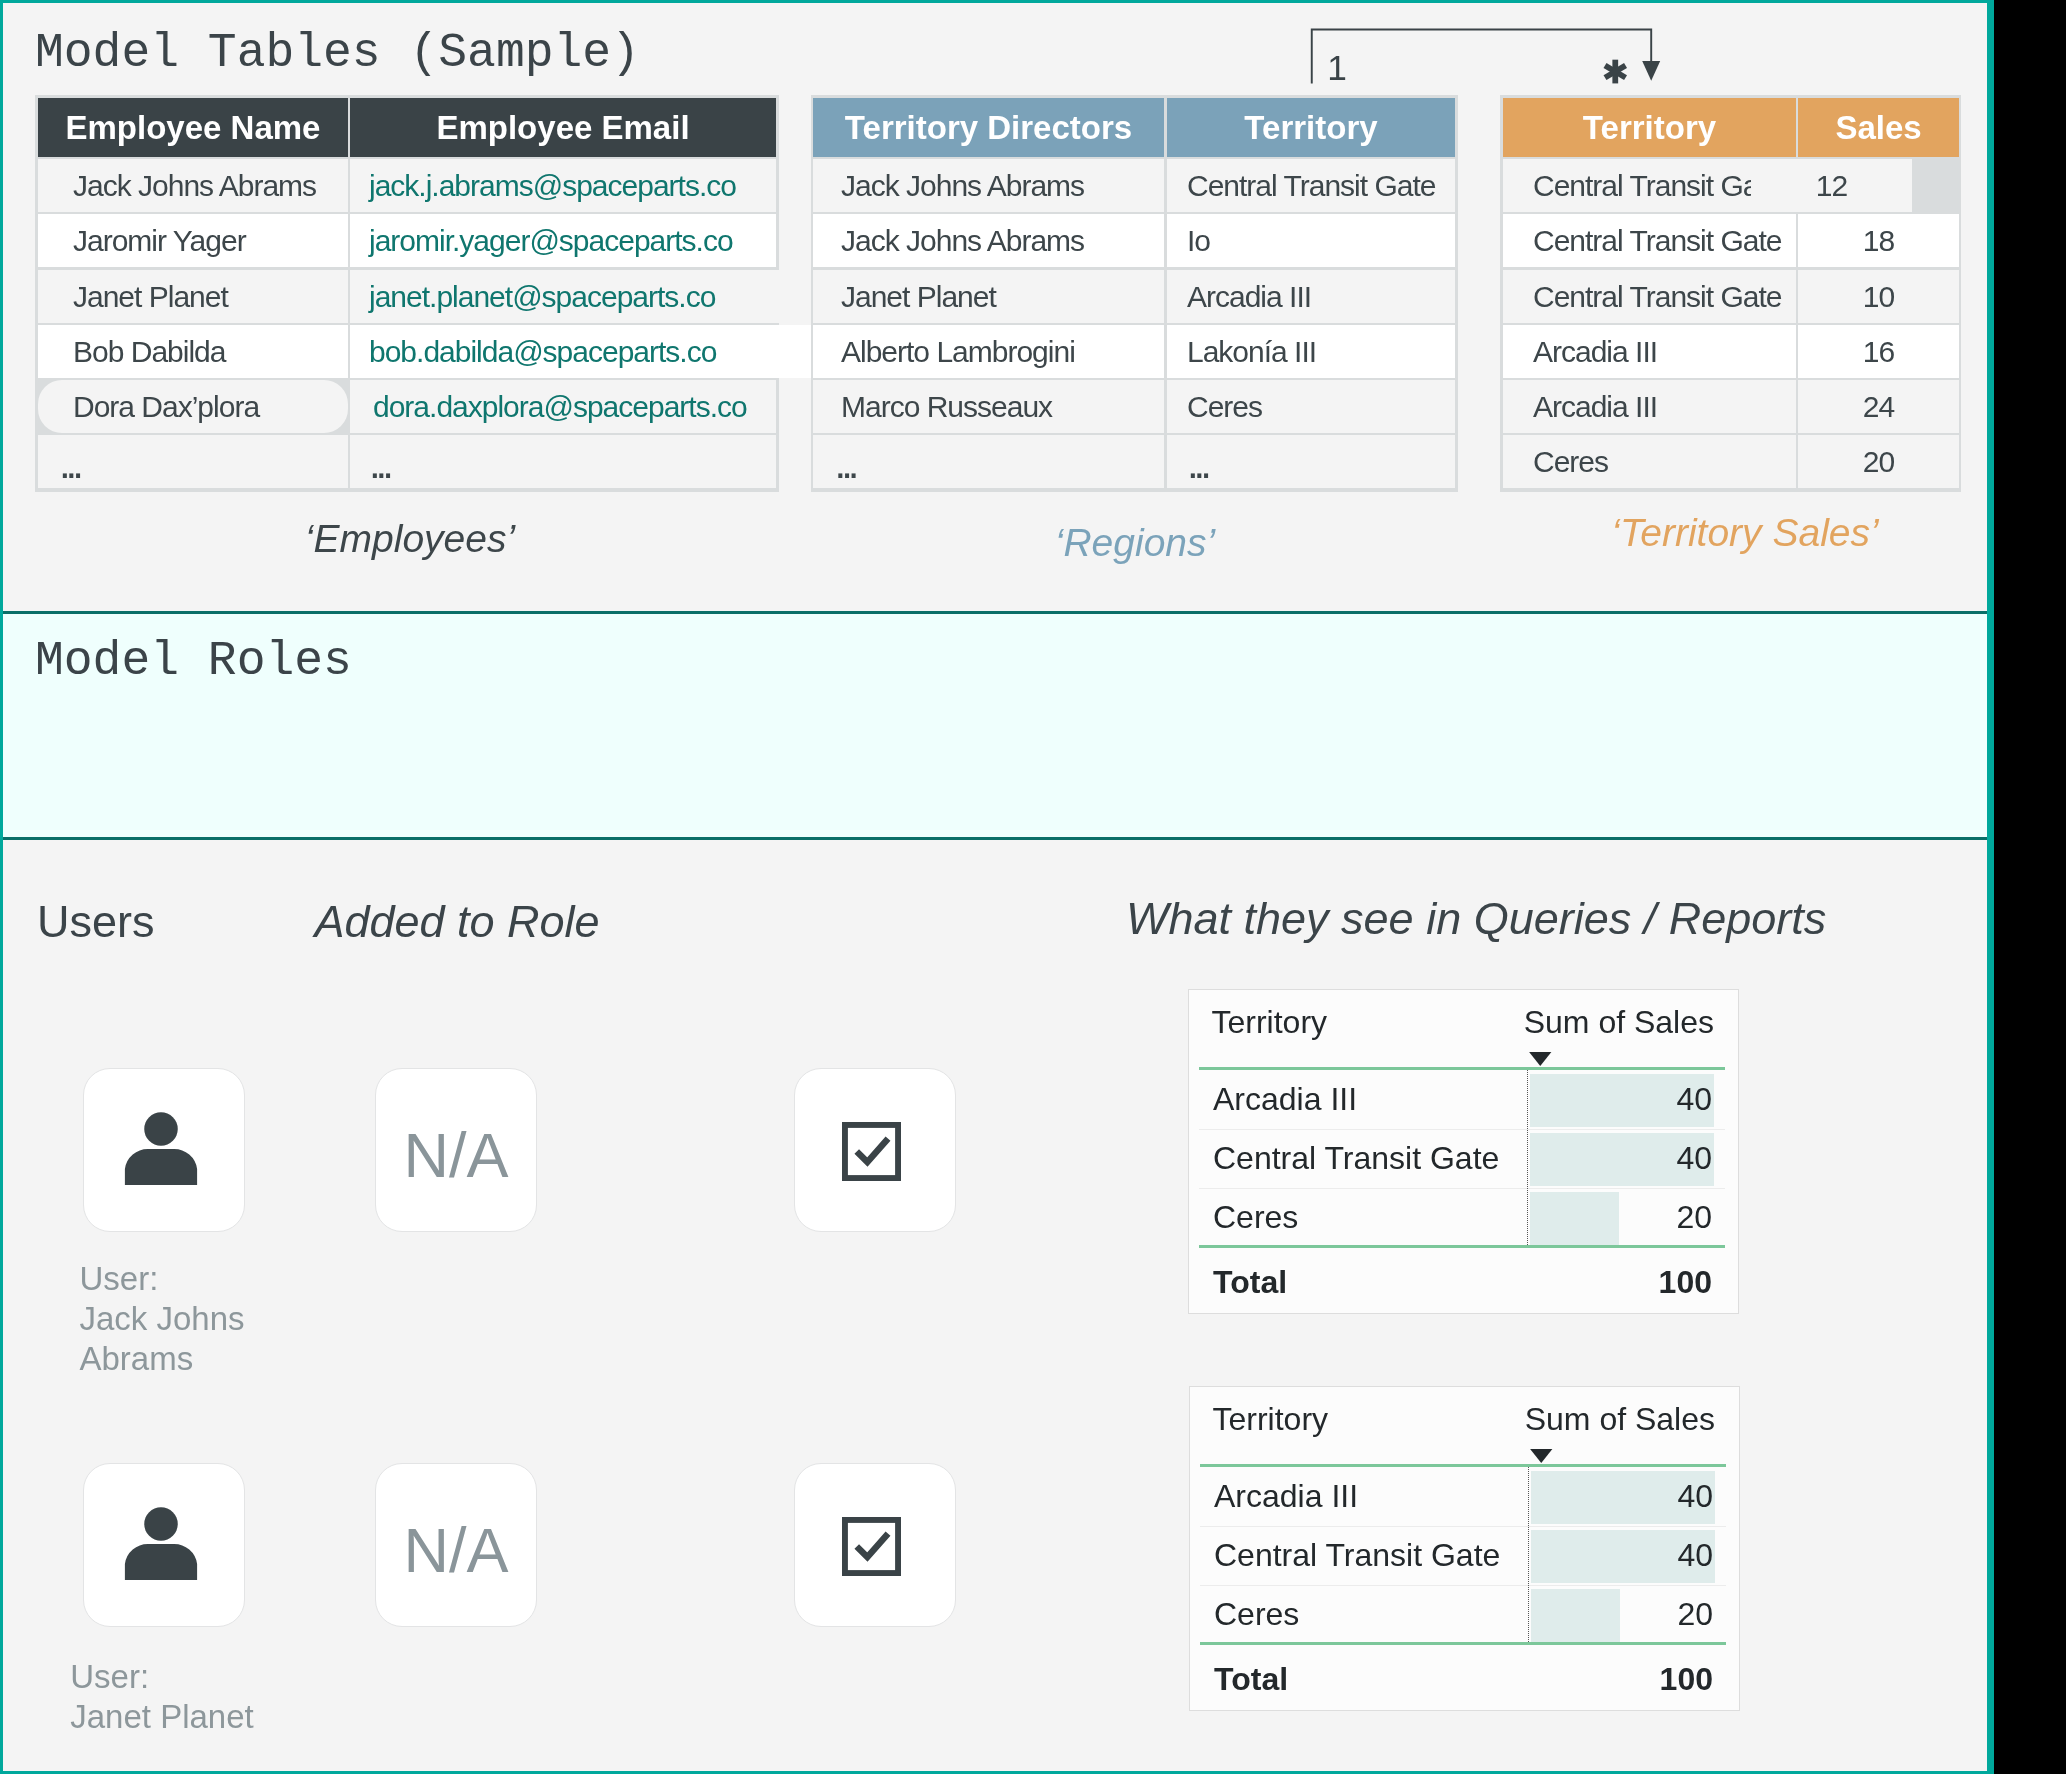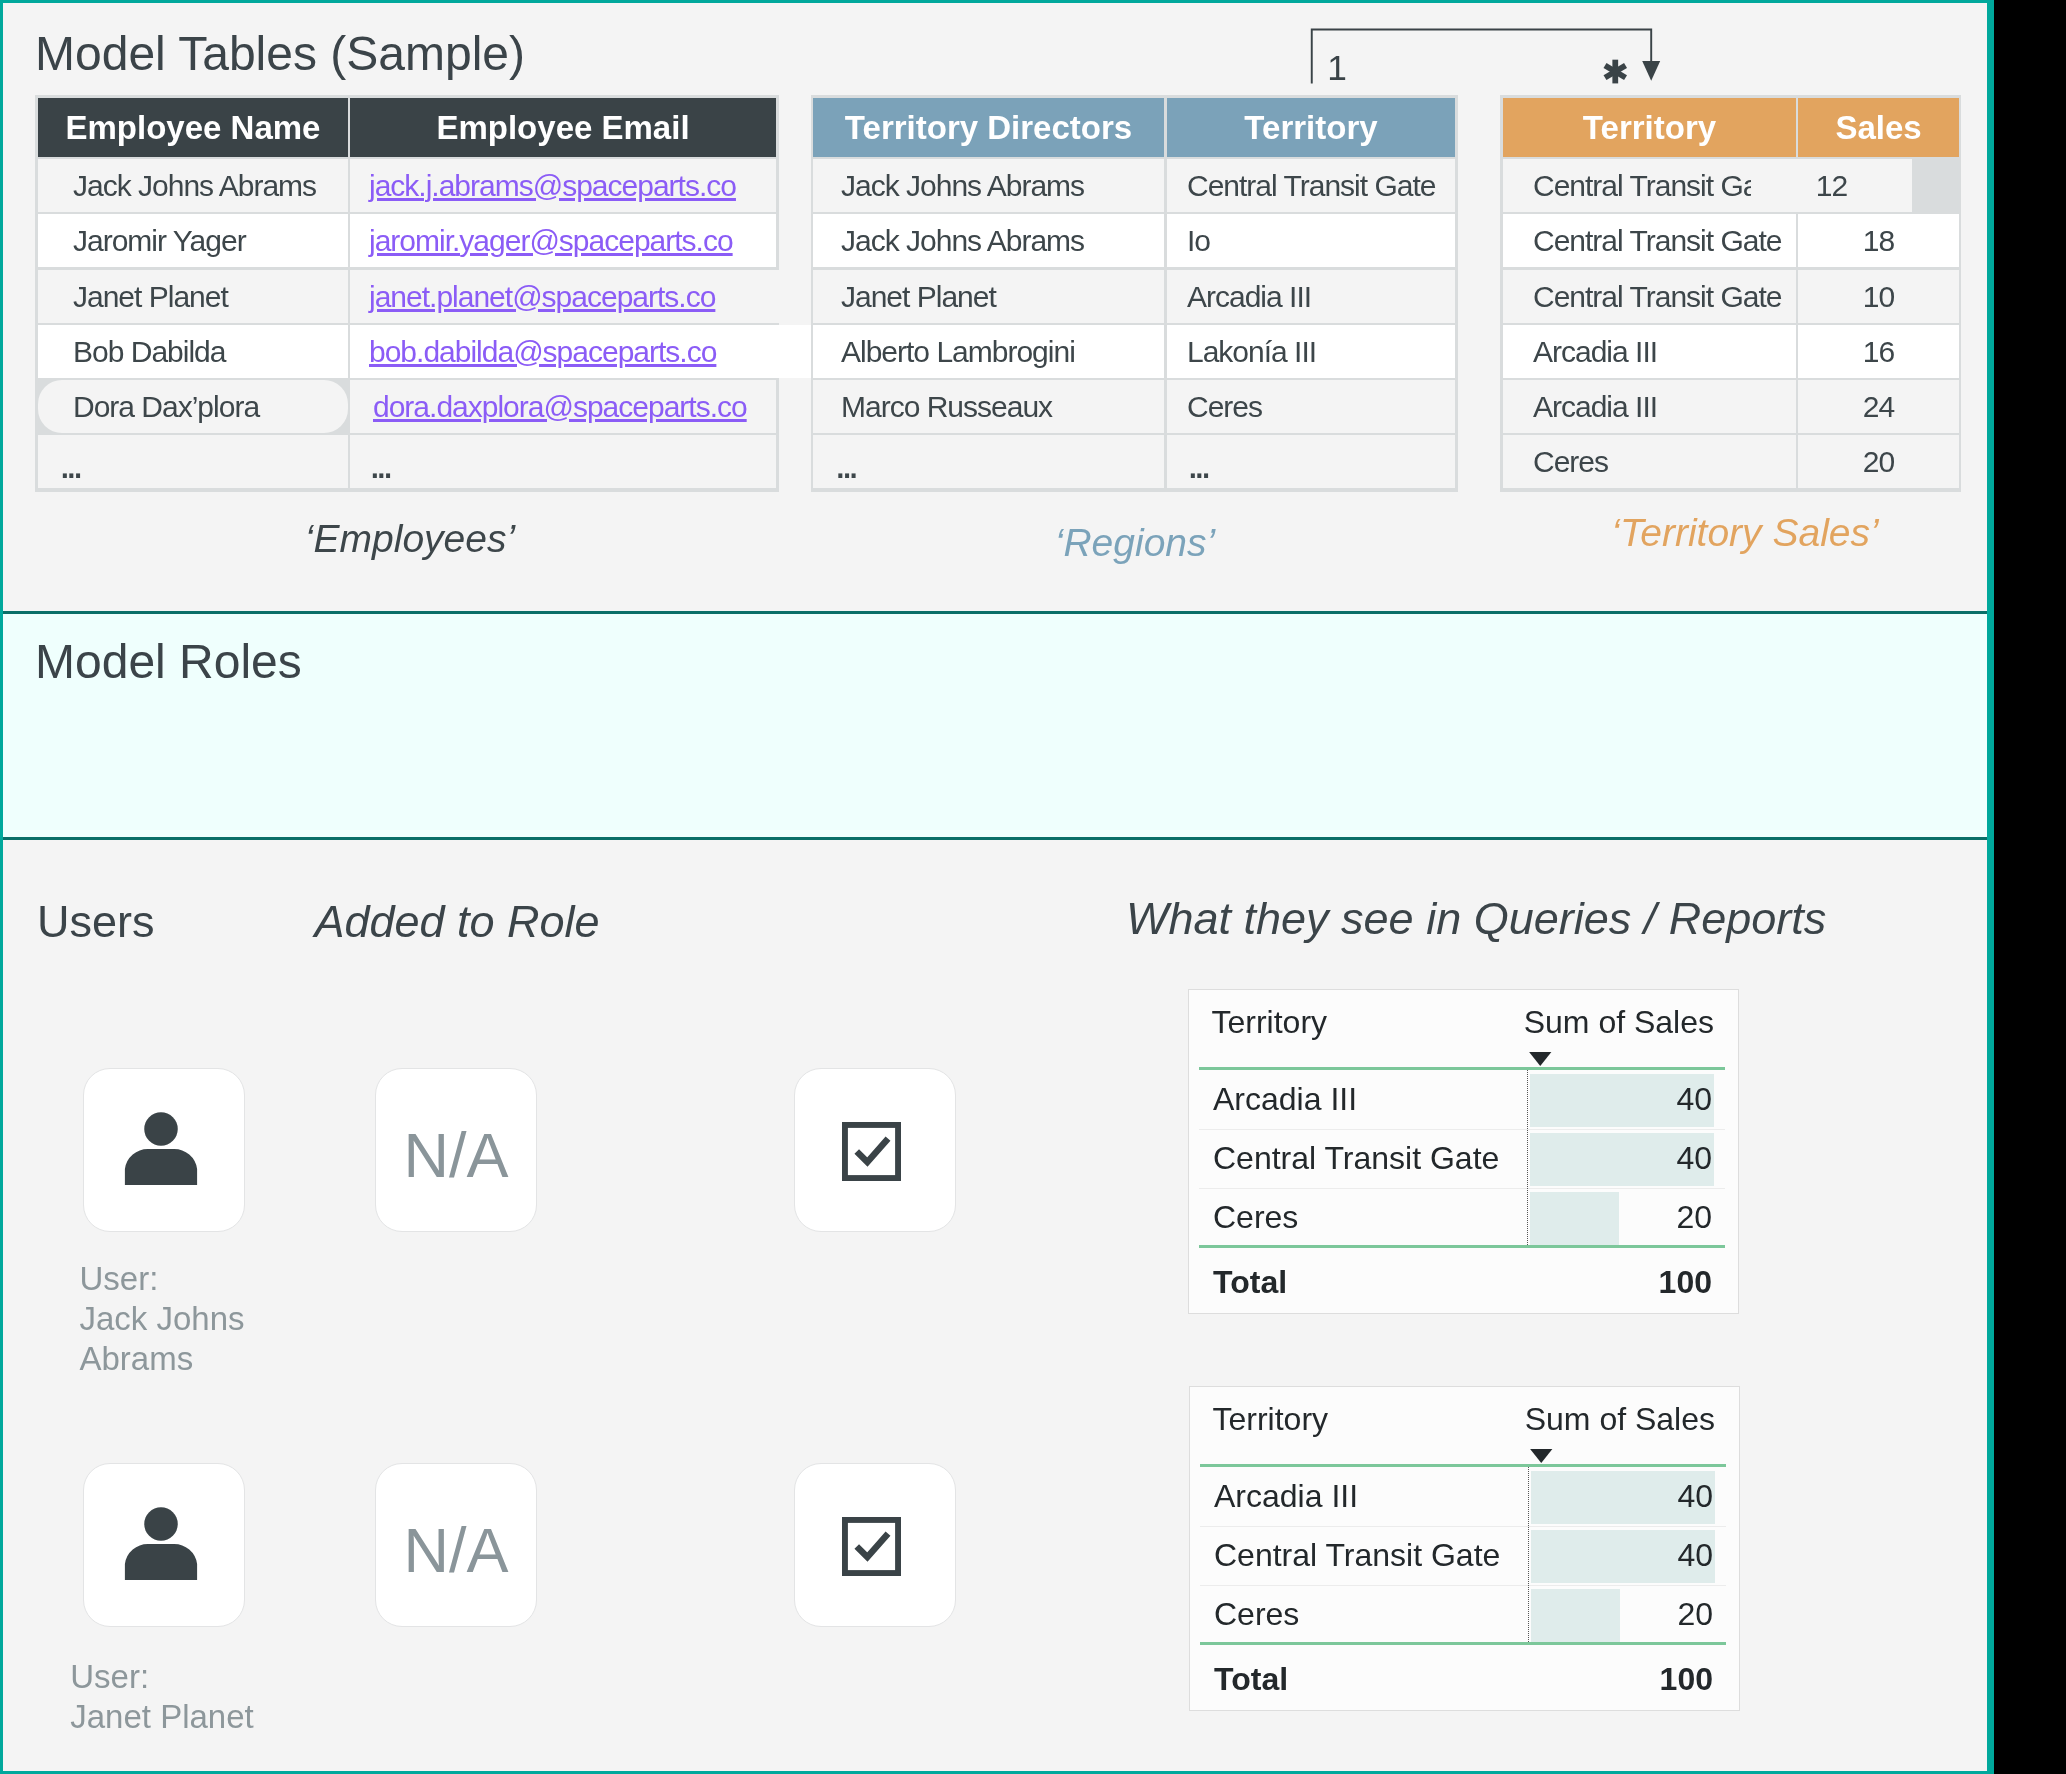--- a/index.html
+++ b/index.html
@@ -3,27 +3,27 @@
 <meta charset="utf-8">
 <style>
   html,body{margin:0;padding:0;}
   body{width:2066px;height:1774px;background:#000;font-family:"Liberation Sans",sans-serif;position:relative;overflow:hidden;}
   #page{position:absolute;left:0;top:0;width:1994px;height:1774px;background:#f4f4f4;}
   .bstrip{position:absolute;background:#00a89c;z-index:50;}
   .abs{position:absolute;}
   
   #roles{position:absolute;left:0px;top:611px;width:1994px;height:229px;box-sizing:border-box;
          background:#effffd;border:3.9px solid #0b6f68;}
-  .title{font-size:48px;color:#3b4449;}
+  .title{font-size:48px;color:#3b4449;font-family:Liberation Mono, monospace;}
   
   .mtable{position:absolute;box-sizing:border-box;border:2.6px solid #d9dcdd;background:#d9dcdd;}
   .mhead{position:absolute;display:flex;align-items:center;justify-content:center;
          color:#fff;font-weight:bold;font-size:33px;}
   .mcell{position:absolute;display:flex;align-items:center;font-size:30px;letter-spacing:-1px;white-space:nowrap;color:#3d464a;box-sizing:border-box;}
-  .link{color:#8b5cf6;text-decoration:underline;}
+  .link{color:#0f766e;}
   .lbl{position:absolute;font-style:italic;font-size:39px;transform:translateX(-50%);white-space:nowrap;}
   
   .box{position:absolute;width:162px;height:164px;box-sizing:border-box;background:#fff;
        border:1.9px solid #e3e4e5;border-radius:27px;display:flex;align-items:center;justify-content:center;}
   .ulabel{position:absolute;transform:translateX(-50%);font-size:33px;color:#8d979b;line-height:40px;white-space:nowrap;}
   
   .rpt{position:absolute;width:551px;height:325px;box-sizing:border-box;background:#fcfcfc;border:1.3px solid #dddddd;}
   .rpt .htxt{position:absolute;font-size:32px;color:#23282b;}
   .rpt .gline{position:absolute;left:23px;right:23px;height:2.6px;background:#7cc79a;}
   .rpt .row{position:absolute;left:23px;right:23px;height:59px;font-size:32px;color:#23282b;}

